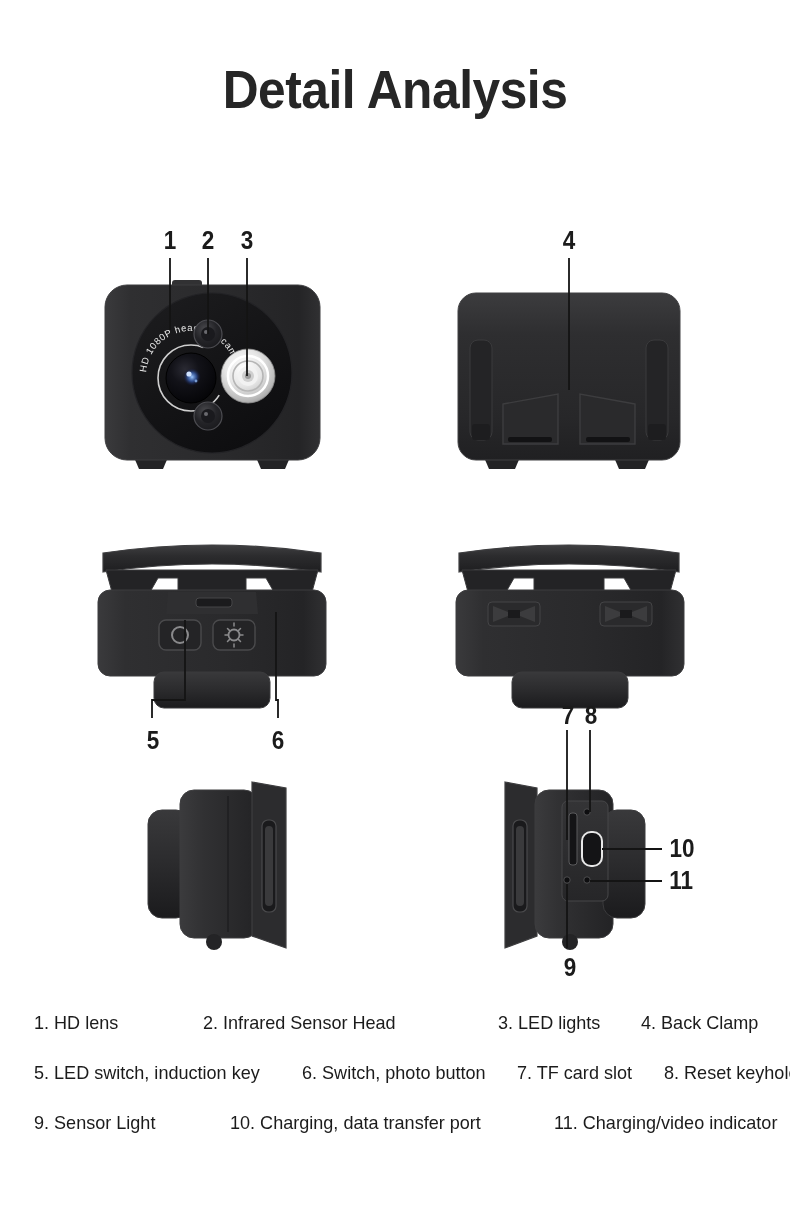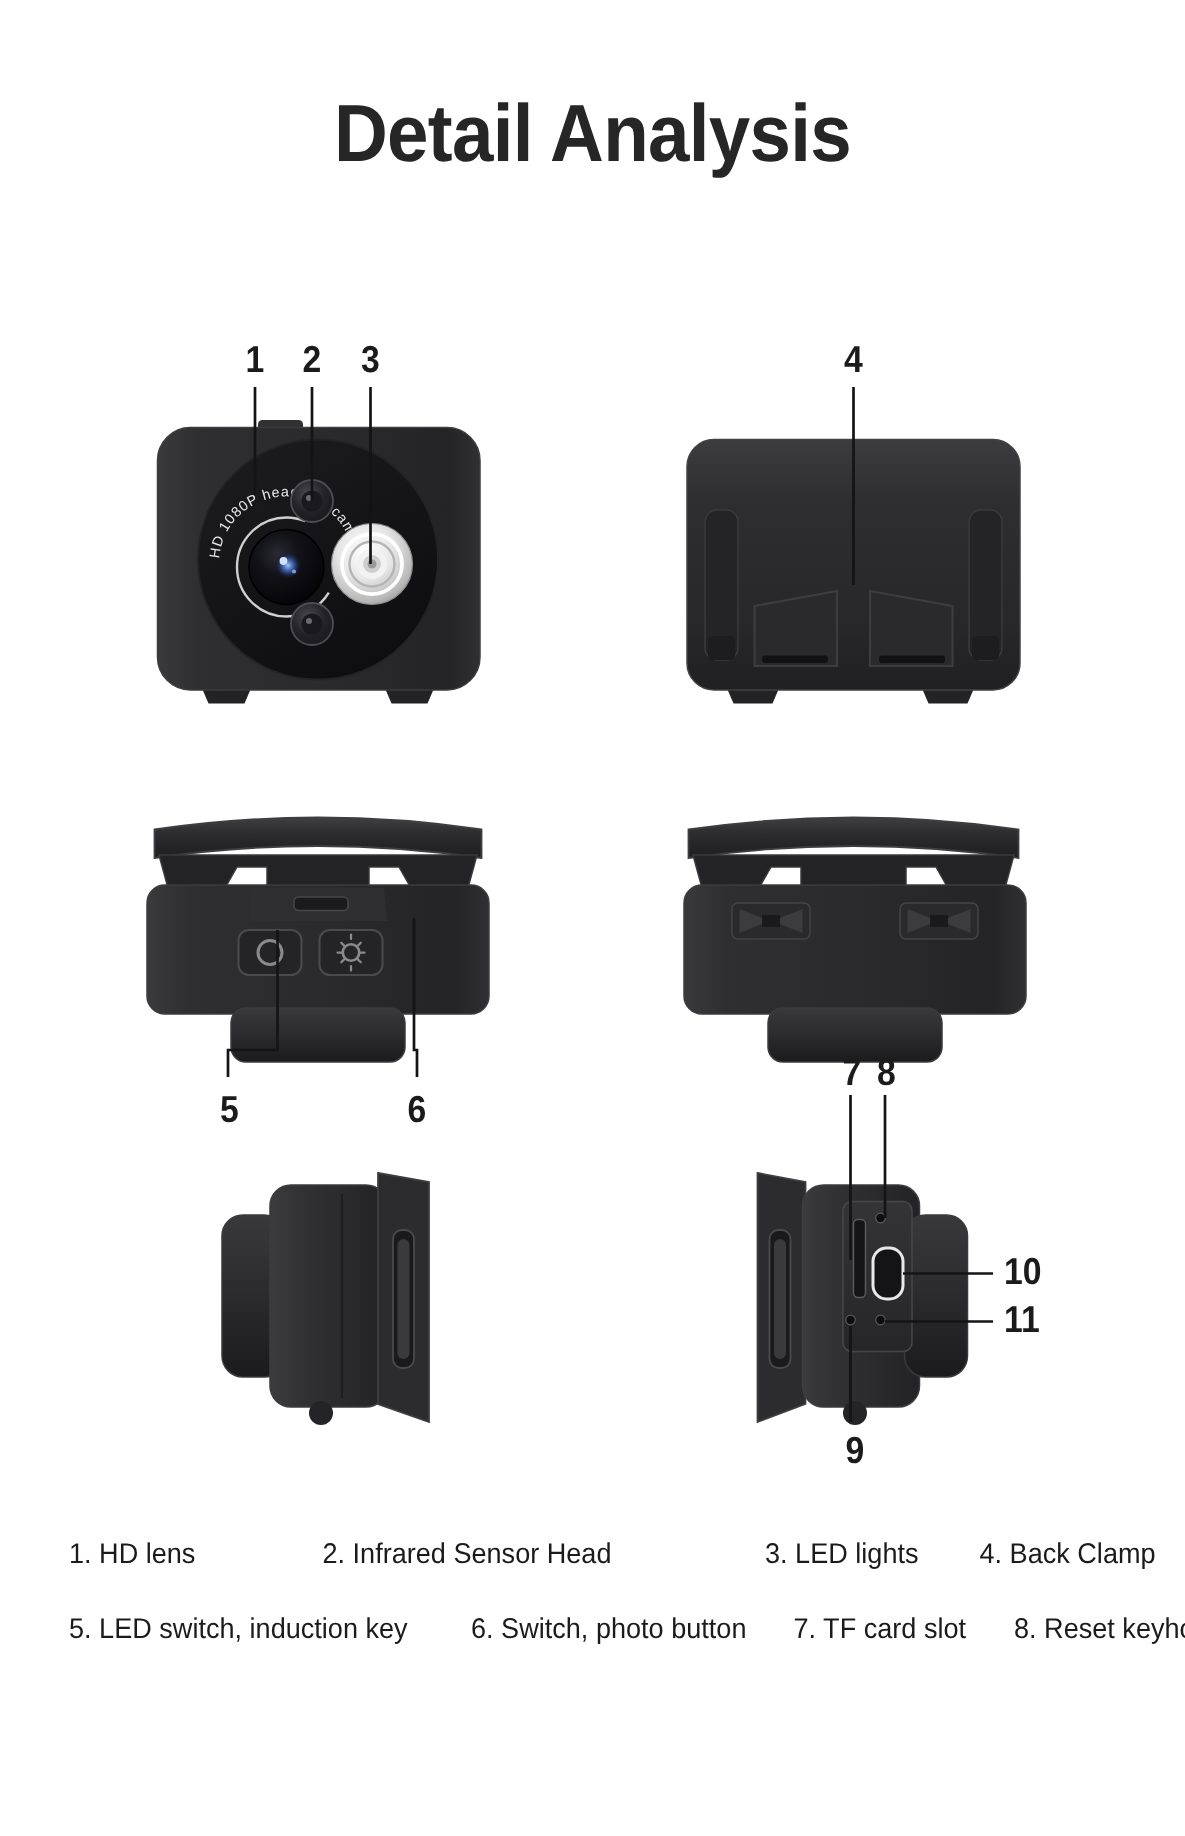--- a/index.html
+++ b/index.html
@@ -50,23 +50,22 @@
 
   
   .legend {
     position: absolute;
     left: 0; top: 1012px;
     width: 790px;
     padding: 0 26px;
   }
   .legend-row {
     display: flex;
-    align-items: center;
+    align-items: flex-start;
     height: 50px;
-    margin-left: 12px;
   }
   .legend-row .item {
     font-size: 19px;
     color: #1b1b1b;
     white-space: nowrap;
     font-family: "Liberation Sans Narrow", "Liberation Sans", sans-serif;
     transform: scaleX(0.95);
     transform-origin: left center;
   }
   .r1 { justify-content: flex-start; }
@@ -352,14 +351,19 @@
     <span class="item i3">4. Back Clamp</span>
   </div>
 
   <div class="legend-row r2">
     <span class="item i0">5. LED switch, induction key</span>
     <span class="item i1">6. Switch, photo button</span>
     <span class="item i2">7. TF card slot</span>
     <span class="item i3">8. Reset keyhole</span>
   </div>
 
+  <div class="legend-row r3">
+    <span class="item i0">9. Sensor Light</span>
+    <span class="item i1">10. Charging, data transfer port</span>
+    <span class="item i2">11. Charging/video indicator</span>
+  </div>
 
 </div>
 
 </body></html>

